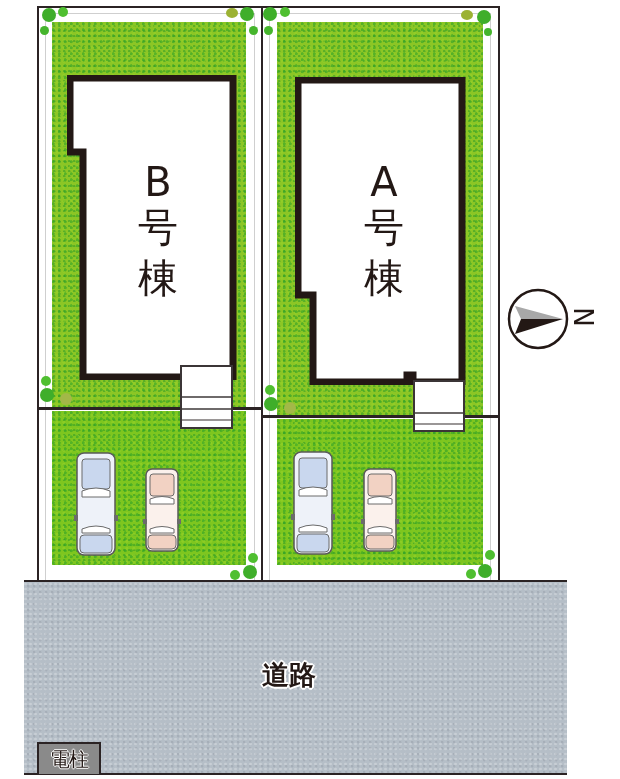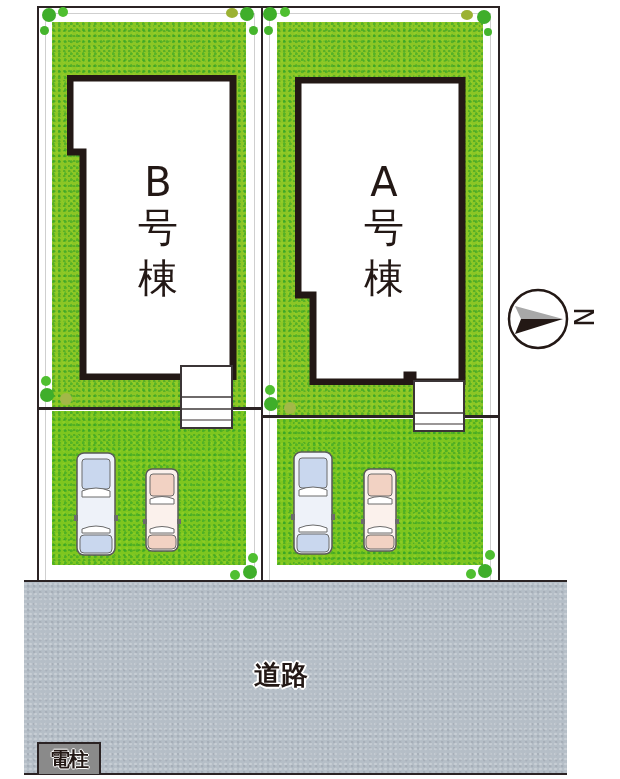--- a/index.html
+++ b/index.html
@@ -31,31 +31,31 @@
   .road {
     position:absolute; left:24px; top:580px; width:543px; height:195px;
     border-top:2px solid #2b2324; border-bottom:2px solid #2b2324; box-sizing:border-box;
     background-color:#b5bec7;
     background-image:
       radial-gradient(circle at 30% 40%, rgba(255,255,255,0.25) 1px, transparent 1.6px),
       radial-gradient(circle at 70% 70%, rgba(120,130,140,0.25) 1px, transparent 1.6px);
     background-size:5px 5px, 6px 6px;
   }
   .road-label {
-    position:absolute; left:246px; top:657px; width:70px; text-align:center;
+    position:absolute; left:246px; top:657px; width:70px; text-align:right;
     font-size:27px; font-weight:bold; color:#231815;
     text-shadow: -2px 0 #fff, 2px 0 #fff, 0 -2px #fff, 0 2px #fff, -1px -1px #fff, 1px 1px #fff, -1px 1px #fff, 1px -1px #fff;
   }
   .pole-box {
     position:absolute; left:37px; top:742px; width:64px; height:32px;
     background:#8a8a8a; border:2px solid #2b2324; border-bottom:none; box-sizing:border-box;
     display:flex; align-items:center; justify-content:center;
   }
   .pole-label {
-    font-size:20px; font-weight:bold; color:#231815; letter-spacing:-1px;
+    font-size:20px; font-weight:normal; color:#231815; letter-spacing:-1px;
     text-shadow: -1px 0 #fff, 1px 0 #fff, 0 -1px #fff, 0 1px #fff;
   }
   .compass { position:absolute; left:507px; top:288px; width:62px; height:62px; }
   .compass-n {
     position:absolute; left:573px; top:304px; font-size:26px; color:#231815;
     transform:rotate(90deg); line-height:26px; font-family:"DejaVu Sans", sans-serif;
   }
 </style>
 </head>
 <body>

